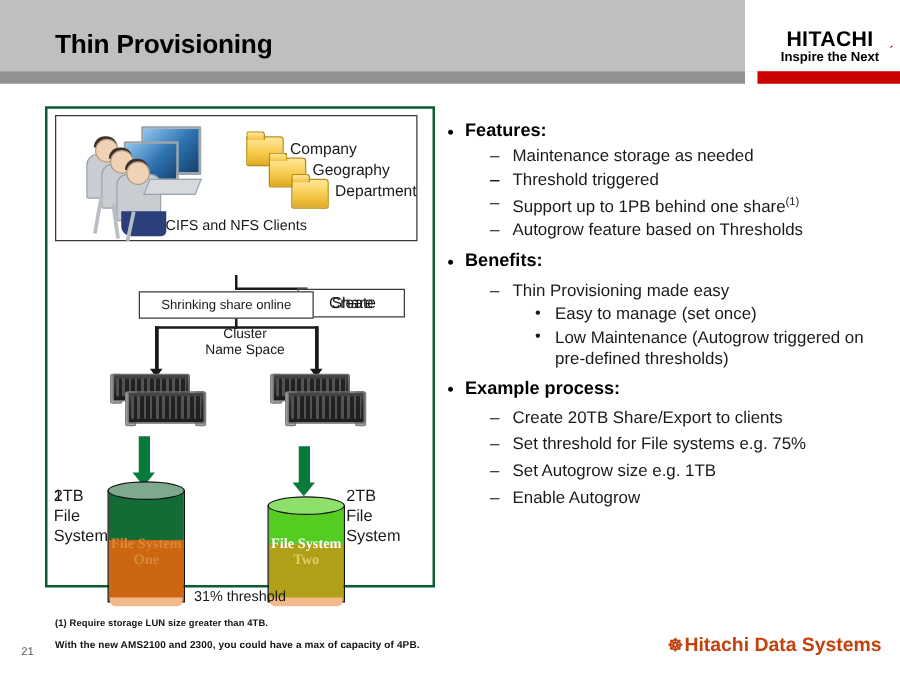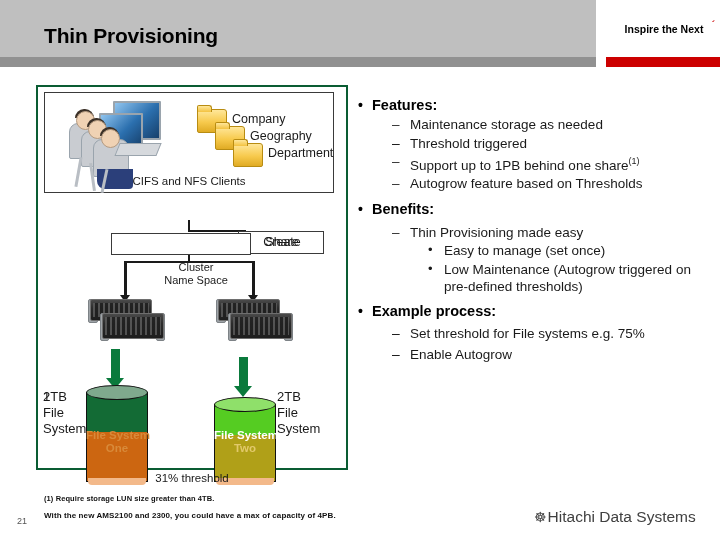--- a/index.html
+++ b/index.html
@@ -292,21 +292,21 @@
   .garrow::after {
     content: "";
     position: absolute;
     left: -5px; bottom: -10px;
     border-left: 9.5px solid transparent;
     border-right: 9.5px solid transparent;
     border-top: 11px solid #0a7a3c;
   }
 
   
-  .cyl { position: absolute; }
+  .cyl { position: absolute; font-family: Liberation Serif, serif; }
   .cyl .shell {
     position: absolute;
     left: 0; top: 7px;
     width: 100%;
     border: 1px solid #111;
     box-sizing: border-box;
     overflow: hidden;
   }
   .cyl .top {
     position: absolute;
@@ -413,40 +413,41 @@
   .page-number {
     position: absolute;
     left: 17px; top: 516px;
     font-size: 9px;
     color: #555;
   }
   .hds-logo {
     position: absolute;
     left: 534px; top: 508px;
     font-size: 15.5px;
-    font-weight: normal;
-    color: #404040;
+    font-weight: bold;
+    color: #c2410c;
     white-space: nowrap;
     text-align: right;
   }
   .hds-logo .mark {
     font-size: 14px;
     margin-right: 1px;
   }
 </style>
 </head>
 <body>
 
 <div class="header-band"></div>
 <div class="header-band-right"></div>
 <div class="header-rule"></div>
 <div class="header-rule-red"></div>
 <div class="page-title">Thin Provisioning</div>
 
 <div class="hitachi-logo">
+  <div class="brand">HITACHI</div>
   <div class="tagline">
     <span>Inspire the Next</span>
     <span class="tick">´</span>
   </div>
 </div>
 
 <div class="diagram">
 
   <div class="clients-box">
 
@@ -484,20 +485,21 @@
   <div class="ln" style="left:150px; top:133px; width:2px; height:12px;"></div>
   <div class="ln" style="left:150px; top:143px; width:58px; height:2px;"></div>
 
   <div class="share-export-box"></div>
   <div class="share-export-text">
     <span class="overlap">Share</span>
     <span class="overlap">Create</span>
   </div>
 
   <div class="shrink-box"></div>
+  <div class="shrink-text">Shrinking share online</div>
 
   <div class="ln" style="left:150px; top:168px; width:2px; height:8px;"></div>
   <div class="ln" style="left:86px;  top:174px; width:130px; height:2px;"></div>
   <div class="ln" style="left:86px;  top:174px; width:3px; height:36px;"></div>
   <div class="ln" style="left:214px; top:174px; width:3px; height:36px;"></div>
 
   <div class="cluster-label">
     <span>Cluster</span><br>
     <span>Name Space</span>
   </div>
@@ -615,27 +617,29 @@
     <span>Low Maintenance (Autogrow triggered on pre-defined thresholds)</span>
   </div>
 
   <div class="lvl1" style="margin-top:6px;">
     <span class="bl">•</span>
     <span>Example process:</span>
   </div>
 
   <div class="lvl2" style="margin-top:4px;">
     <span class="dash">–</span>
+    <span>Create 20TB Share/Export to clients</span>
   </div>
   <div class="lvl2" style="margin-top:4px;">
     <span class="dash">–</span>
     <span>Set threshold for File systems e.g. 75%</span>
   </div>
   <div class="lvl2" style="margin-top:4px;">
     <span class="dash">–</span>
+    <span>Set Autogrow size e.g. 1TB</span>
   </div>
   <div class="lvl2" style="margin-top:4px;">
     <span class="dash">–</span>
     <span>Enable Autogrow</span>
   </div>
 </div>
 
 <div class="footnote fn1">(1) Require storage LUN size greater than 4TB.</div>
 <div class="footnote fn2">With the new AMS2100 and 2300, you could have a max of capacity of 4PB.</div>
 <div class="page-number">21</div>

